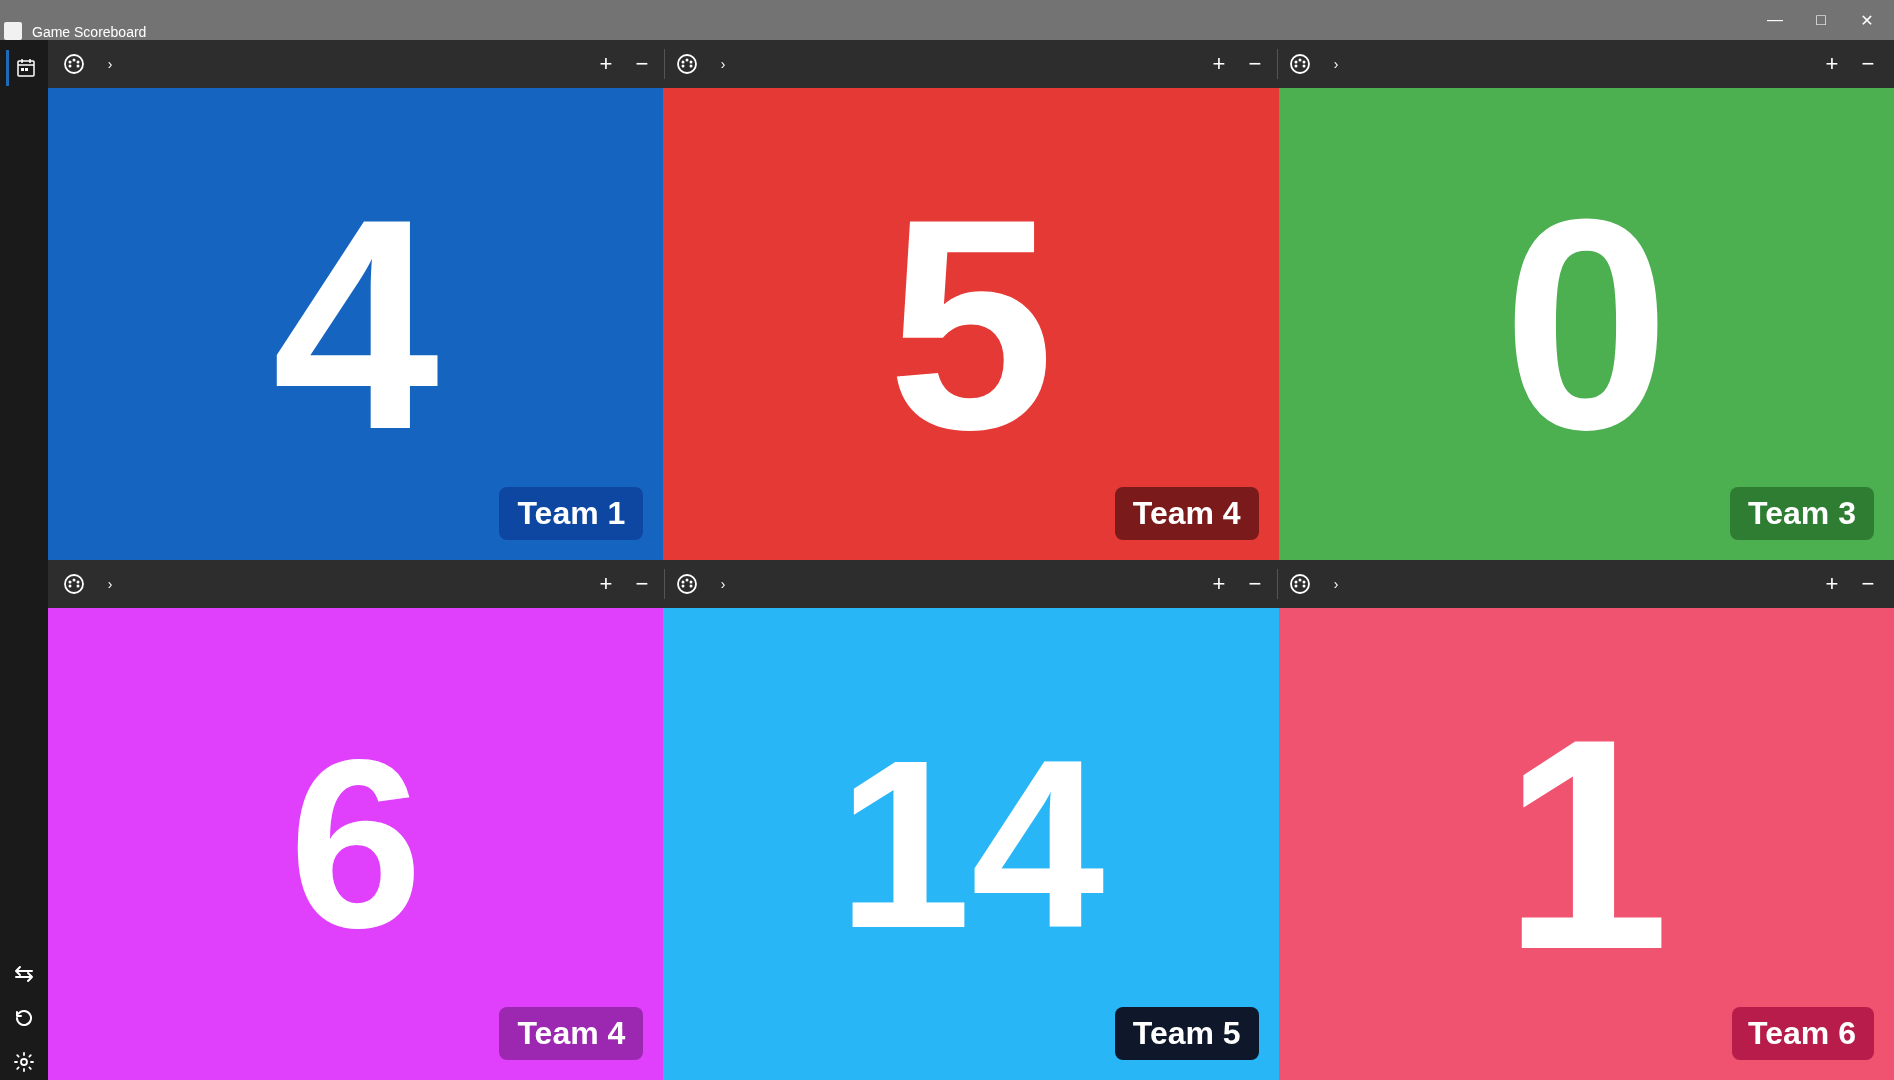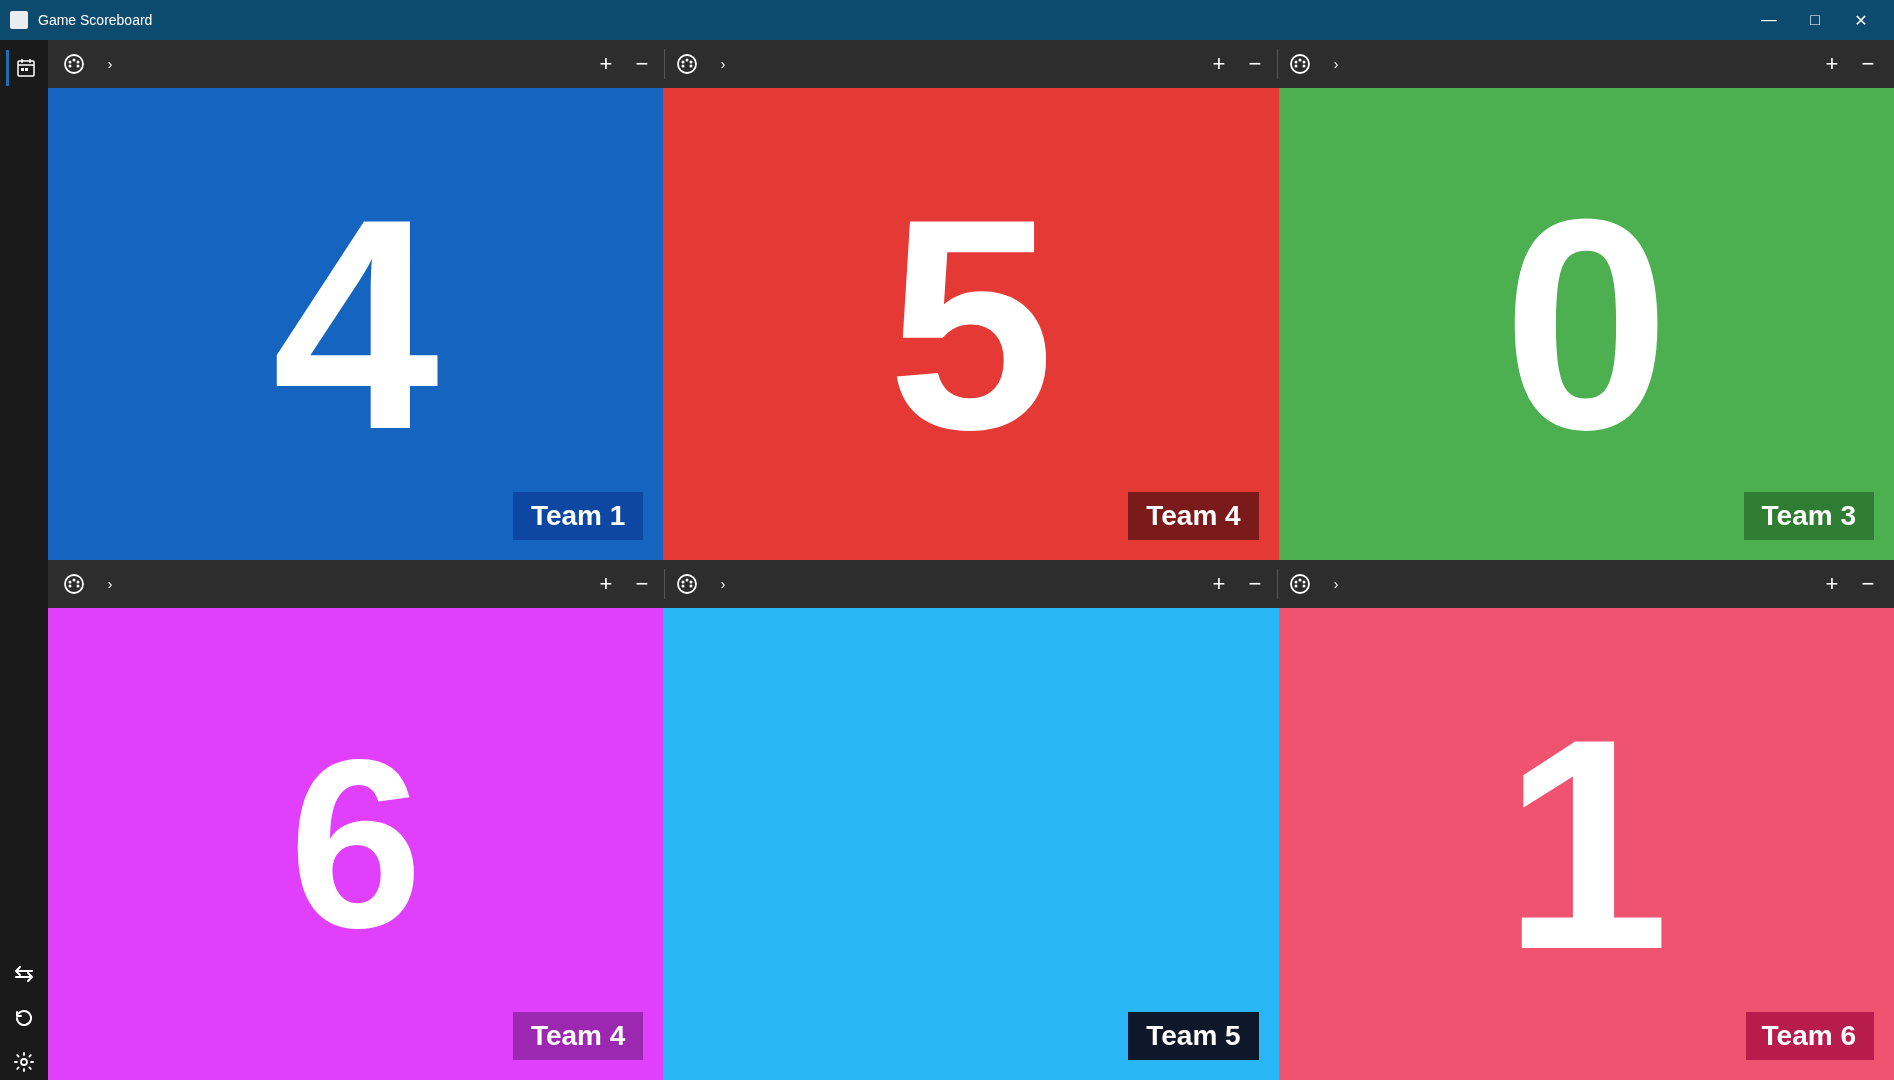--- a/index.html
+++ b/index.html
@@ -7,24 +7,24 @@
       width: 1894px;
       height: 1080px;
       overflow: hidden;
       font-family: 'Segoe UI', Arial, sans-serif;
       background: #1a1a1a;
     }
 
     
     .title-bar {
       height: 40px;
-      background: #0c4a6e;
-      display: flex;
-      align-items: center;
-      padding: 0 10px;
+      background: #737373;
+      display: flex;
+      align-items: flex-end;
+      padding: 0 4px;
       gap: 10px;
     }
     .title-bar-icon {
       width: 18px;
       height: 18px;
       background: #fff;
       border-radius: 2px;
       opacity: 0.9;
     }
     .title-bar-text {
@@ -141,23 +141,23 @@
       line-height: 1;
       text-align: center;
       user-select: none;
     }
 
     .team-label {
       position: absolute;
       bottom: 20px;
       right: 20px;
       padding: 8px 18px;
-      border-radius: 0;
-      color: white;
-      font-size: 28px;
+      border-radius: 8px;
+      color: white;
+      font-size: 32px;
       font-weight: 600;
     }
 
     
     .team1 { background: #1565c0; }
     .team1-label { background: #0d47a1; }
     .team2 { background: #e53935; }
     .team2-label { background: #7b1a1a; }
     .team3 { background: #4caf50; }
     .team3-label { background: #2e7d32; }
@@ -341,20 +341,21 @@
     </div>
 
     <div class="score-panels" style="flex:1;">
 
       <div class="score-panel team4">
         <span class="score-number" style="font-size:240px;">6</span>
         <div class="team-label team4-label">Team 4</div>
       </div>
 
       <div class="score-panel team5">
+        <span class="score-number" style="font-size:240px;">14</span>
         <div class="team-label team5-label">Team 5</div>
       </div>
 
       <div class="score-panel team6">
         <span class="score-number">1</span>
         <div class="team-label team6-label">Team 6</div>
       </div>
 
     </div>
 

